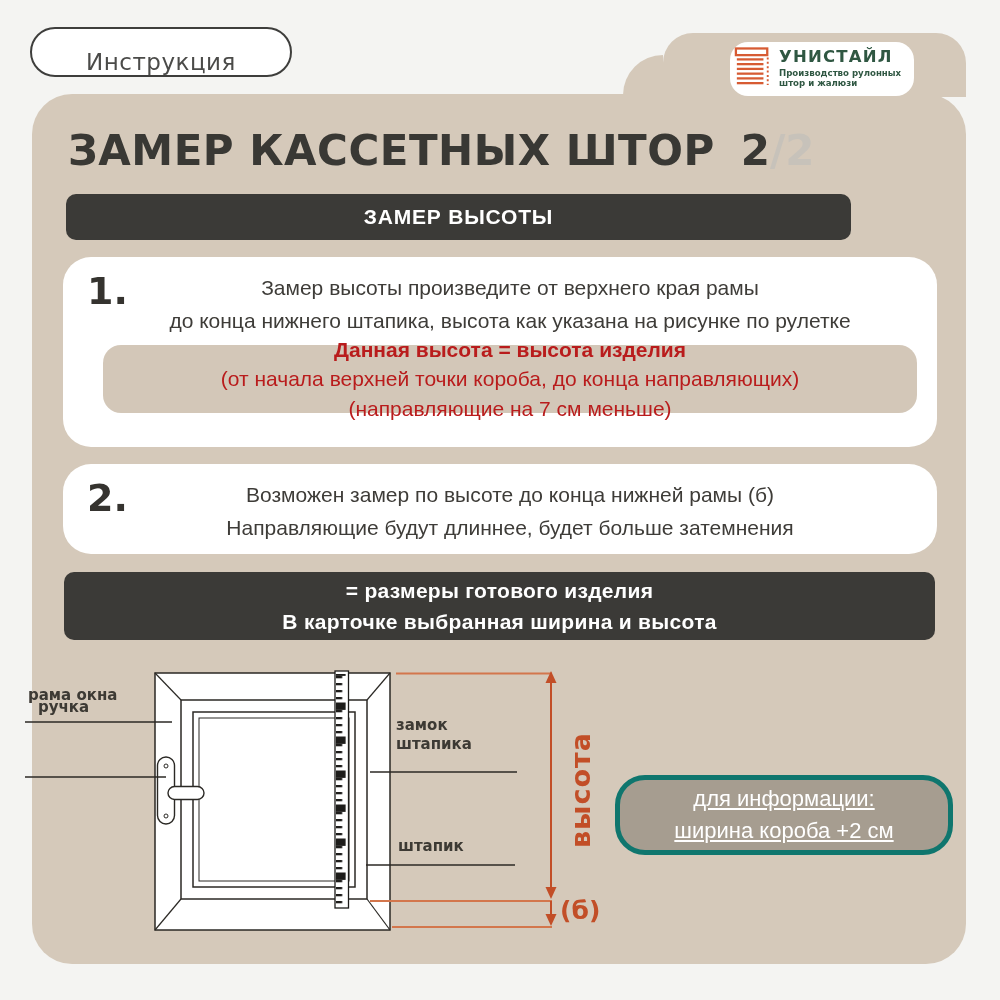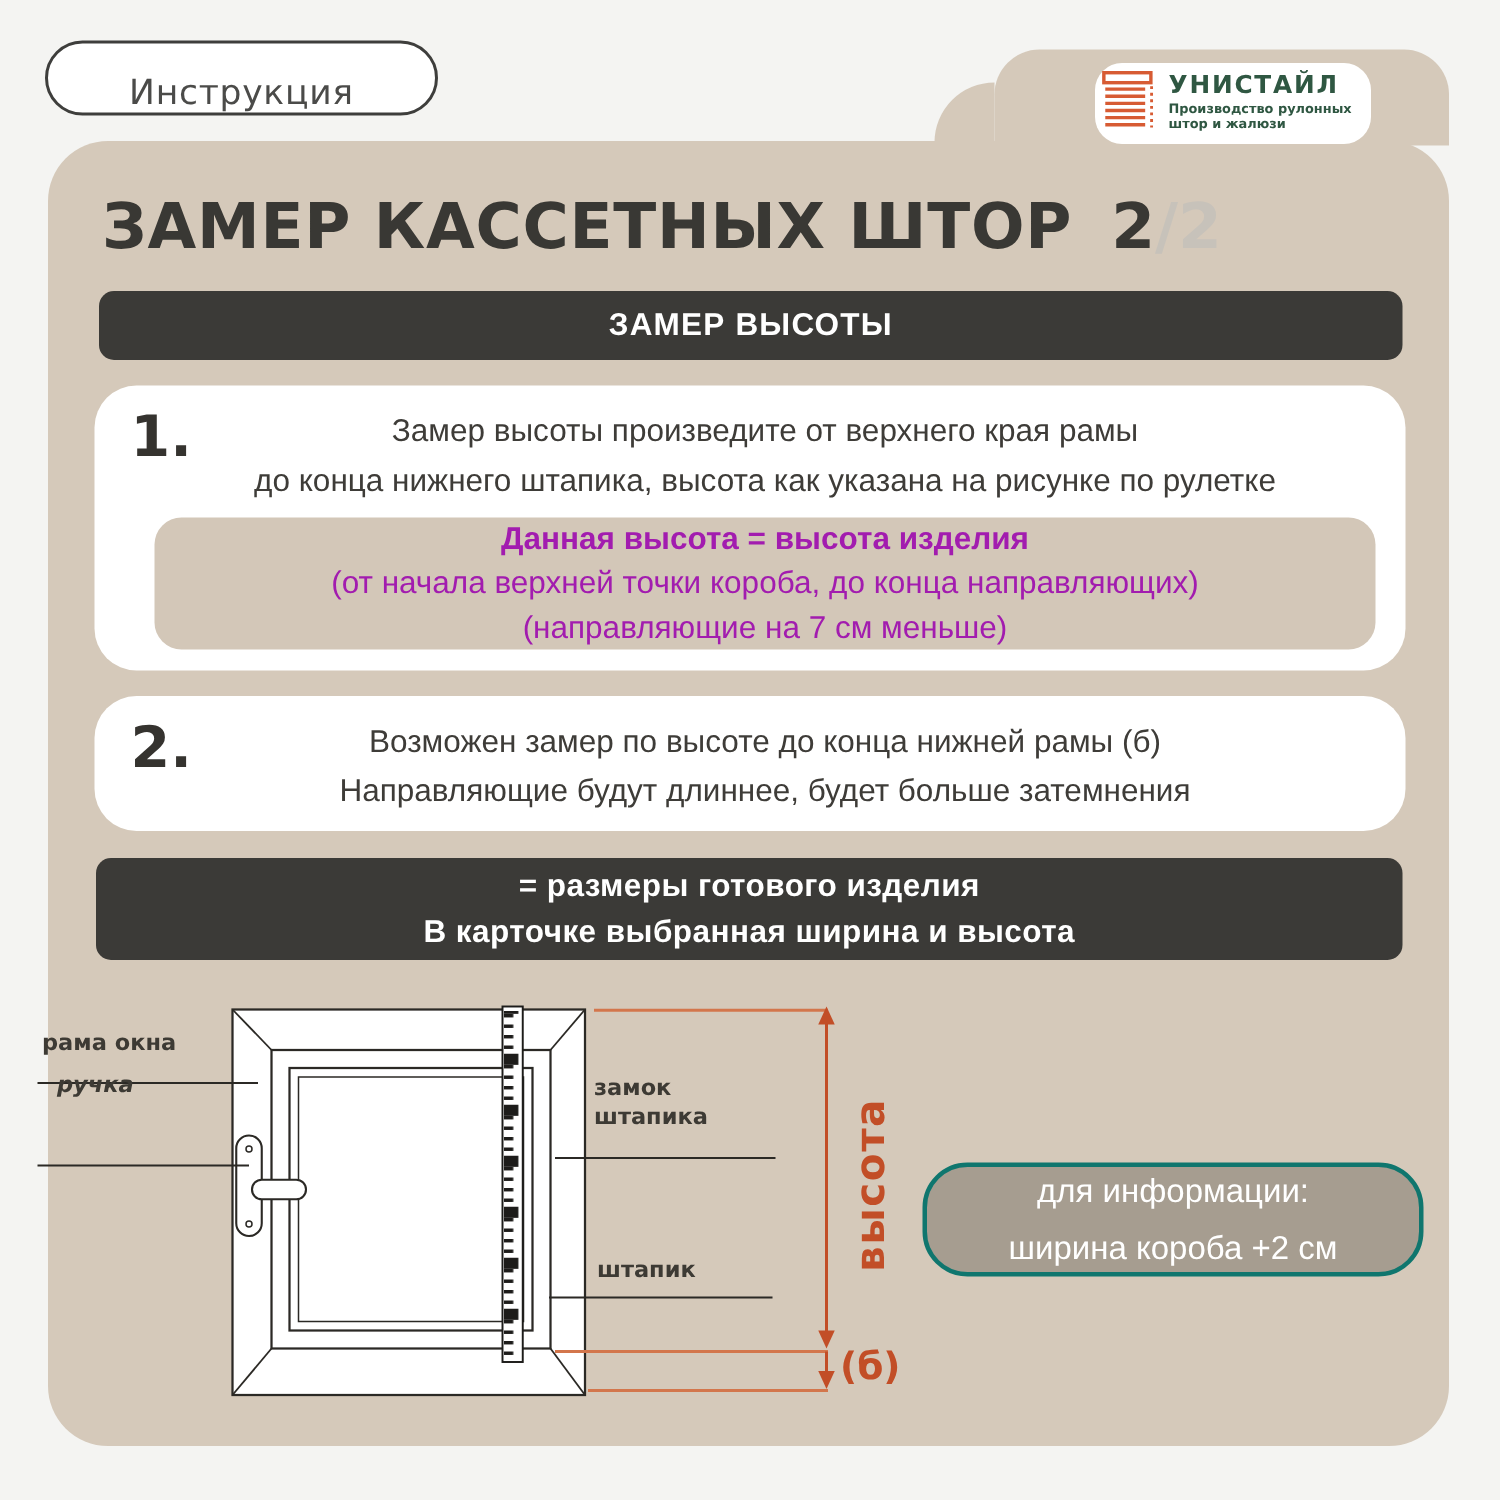--- a/index.html
+++ b/index.html
@@ -33,53 +33,53 @@
   .title-row{left:68px;top:126px;display:flex;align-items:baseline;gap:26px;z-index:5;
     font-family:"DejaVu Sans", sans-serif;font-weight:800;}
   .main-title{font-size:42px;color:#393834;letter-spacing:.5px;white-space:nowrap;}
   .page-num{font-size:42px;color:#393834;}
   .page-num .muted{color:#c7c2ba;}
   .dark-bar{
     background:#3b3a37;border-radius:10px;color:#fff;z-index:5;
     display:flex;flex-direction:column;align-items:center;justify-content:center;
     font-size:21px;font-weight:bold;letter-spacing:.8px;line-height:1.5;
   }
-  .bar1{left:66px;top:194px;width:869px;height:46px;}
+  .bar1{left:66px;top:194px;width:785px;height:46px;}
   .bar2{left:64px;top:572px;width:871px;height:68px;letter-spacing:.3px;}
   
   .step-card{background:#fff;border-radius:28px;z-index:4;}
   .card1{left:63px;top:257px;width:874px;height:190px;}
   .card2{left:63px;top:464px;width:874px;height:90px;}
   .step-num{position:absolute;left:24px;top:12px;font-family:"DejaVu Sans", sans-serif;
     font-weight:800;font-size:38px;color:#35332f;}
   .step-text{position:absolute;left:40px;right:20px;top:15px;text-align:center;
     font-size:21px;line-height:1.55;color:#3e3c38;}
   .note-box{
-    position:absolute;left:20px;right:20px;top:88px;height:88px;background:#d3c7b8;border-radius:18px;
+    position:absolute;left:20px;right:20px;top:88px;height:68px;background:#d3c7b8;border-radius:18px;
     display:flex;flex-direction:column;align-items:center;justify-content:center;
-    font-size:21px;line-height:1.4;color:#a21caf;text-align:center;margin-left:20px;
+    font-size:21px;line-height:1.4;color:#b91c1c;text-align:center;margin-left:20px;
   }
   .note-box .bold{font-weight:bold;}
   
   .diag-label{
     font-family:"DejaVu Sans", sans-serif;font-weight:700;font-size:15px;color:#3d3a34;
     text-align:left;z-index:5;line-height:1.25;
   }
   .height-label{
     left:520px;top:775px;width:120px;height:30px;transform:rotate(-90deg);
     font-family:"DejaVu Sans", sans-serif;font-weight:800;font-size:27px;color:#c24e27;
     text-align:center;letter-spacing:1px;z-index:5;
   }
   .b-label{left:560px;top:896px;font-family:"DejaVu Sans", sans-serif;font-weight:800;
     font-size:25px;color:#c24e27;z-index:5;}
   
   .info-box{
-    left:615px;top:775px;width:328px;height:70px;background:#a69d90;border:3px solid #0f766e;
-    border-radius:30px;display:flex;flex-direction:column;align-items:center;justify-content:space-between;
-    color:#fff;font-size:22px;line-height:1.45;z-index:5;text-align:center;
+    left:615px;top:775px;width:328px;height:70px;background:#a69d90;border:5px solid #0f766e;
+    border-radius:30px;display:flex;flex-direction:column;align-items:center;justify-content:center;
+    color:#fff;font-size:22px;line-height:1.45;z-index:5;text-align:center;text-decoration:underline;
   }
   svg.diagram{left:0;top:0;width:1000px;height:1000px;z-index:3;pointer-events:none;}
 </style>
 </head>
 <body>
 
 <div class="abs card"></div>
 <div class="abs logo-tab"></div>
 <div class="abs tab-fillet"></div>
 
@@ -197,21 +197,21 @@
   <g stroke="#c24e27" stroke-width="2" fill="#c24e27">
     <line x1="551" y1="678" x2="551" y2="892"></line>
     <polygon points="551,671 545.5,683 556.5,683" stroke="none"></polygon>
     <polygon points="551,899 545.5,887 556.5,887" stroke="none"></polygon>
     <line x1="551" y1="901" x2="551" y2="919"></line>
     <polygon points="551,926 545.5,914 556.5,914" stroke="none"></polygon>
   </g>
 </svg>
 
 <div class="abs diag-label" style="left:28px;top:686px;width:135px;">рама окна</div>
-<div class="abs diag-label" style="left:38px;top:714px;width:110px;font-style:italic;">ручка</div>
+<div class="abs diag-label" style="left:38px;top:698px;width:110px;">ручка</div>
 <div class="abs diag-label" style="left:396px;top:716px;width:122px;">
   <span>замок</span><br>
   <span>штапика</span>
 </div>
 <div class="abs diag-label" style="left:398px;top:837px;width:110px;">штапик</div>
 <div class="abs height-label">высота</div>
 <div class="abs b-label">(б)</div>
 
 <div class="abs info-box">
   <span>для информации:</span>

